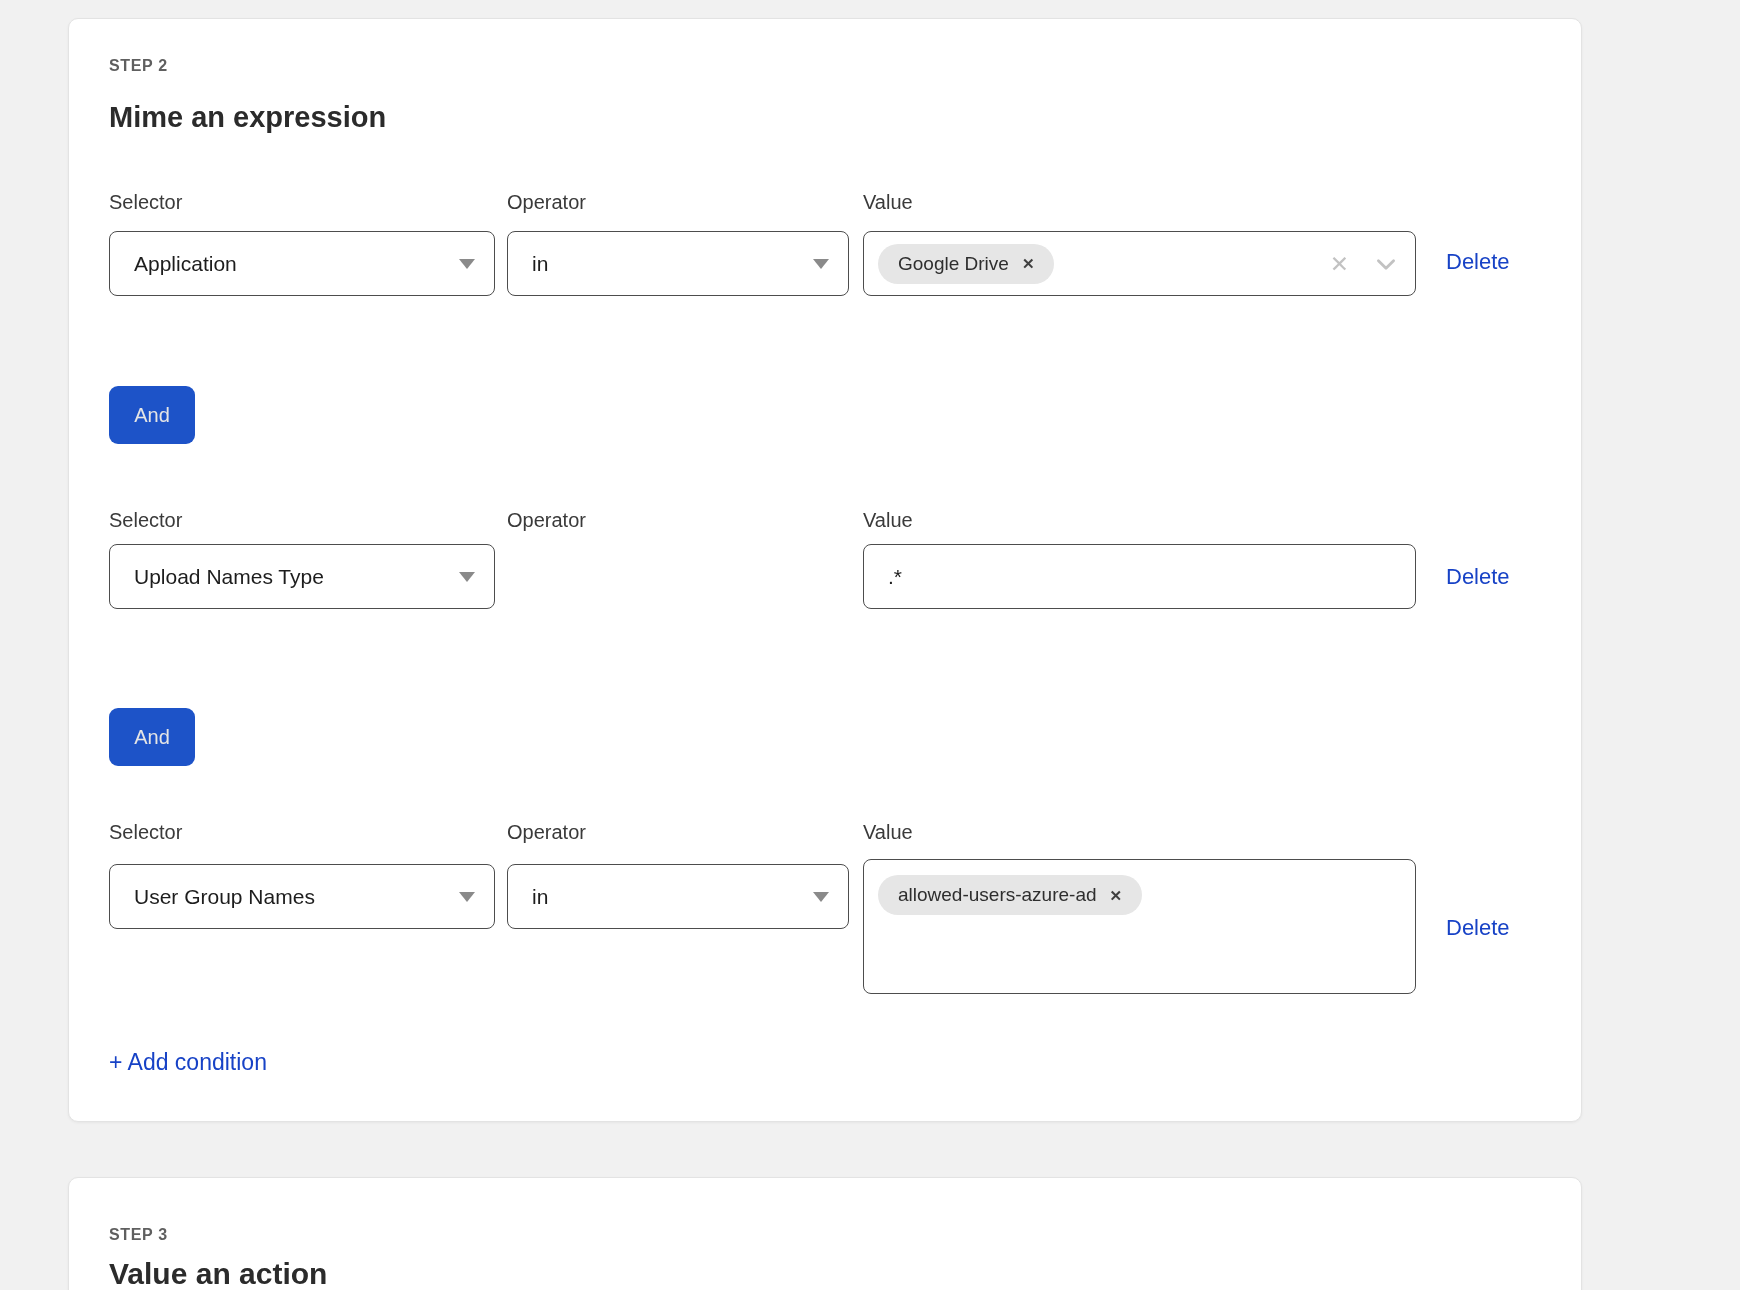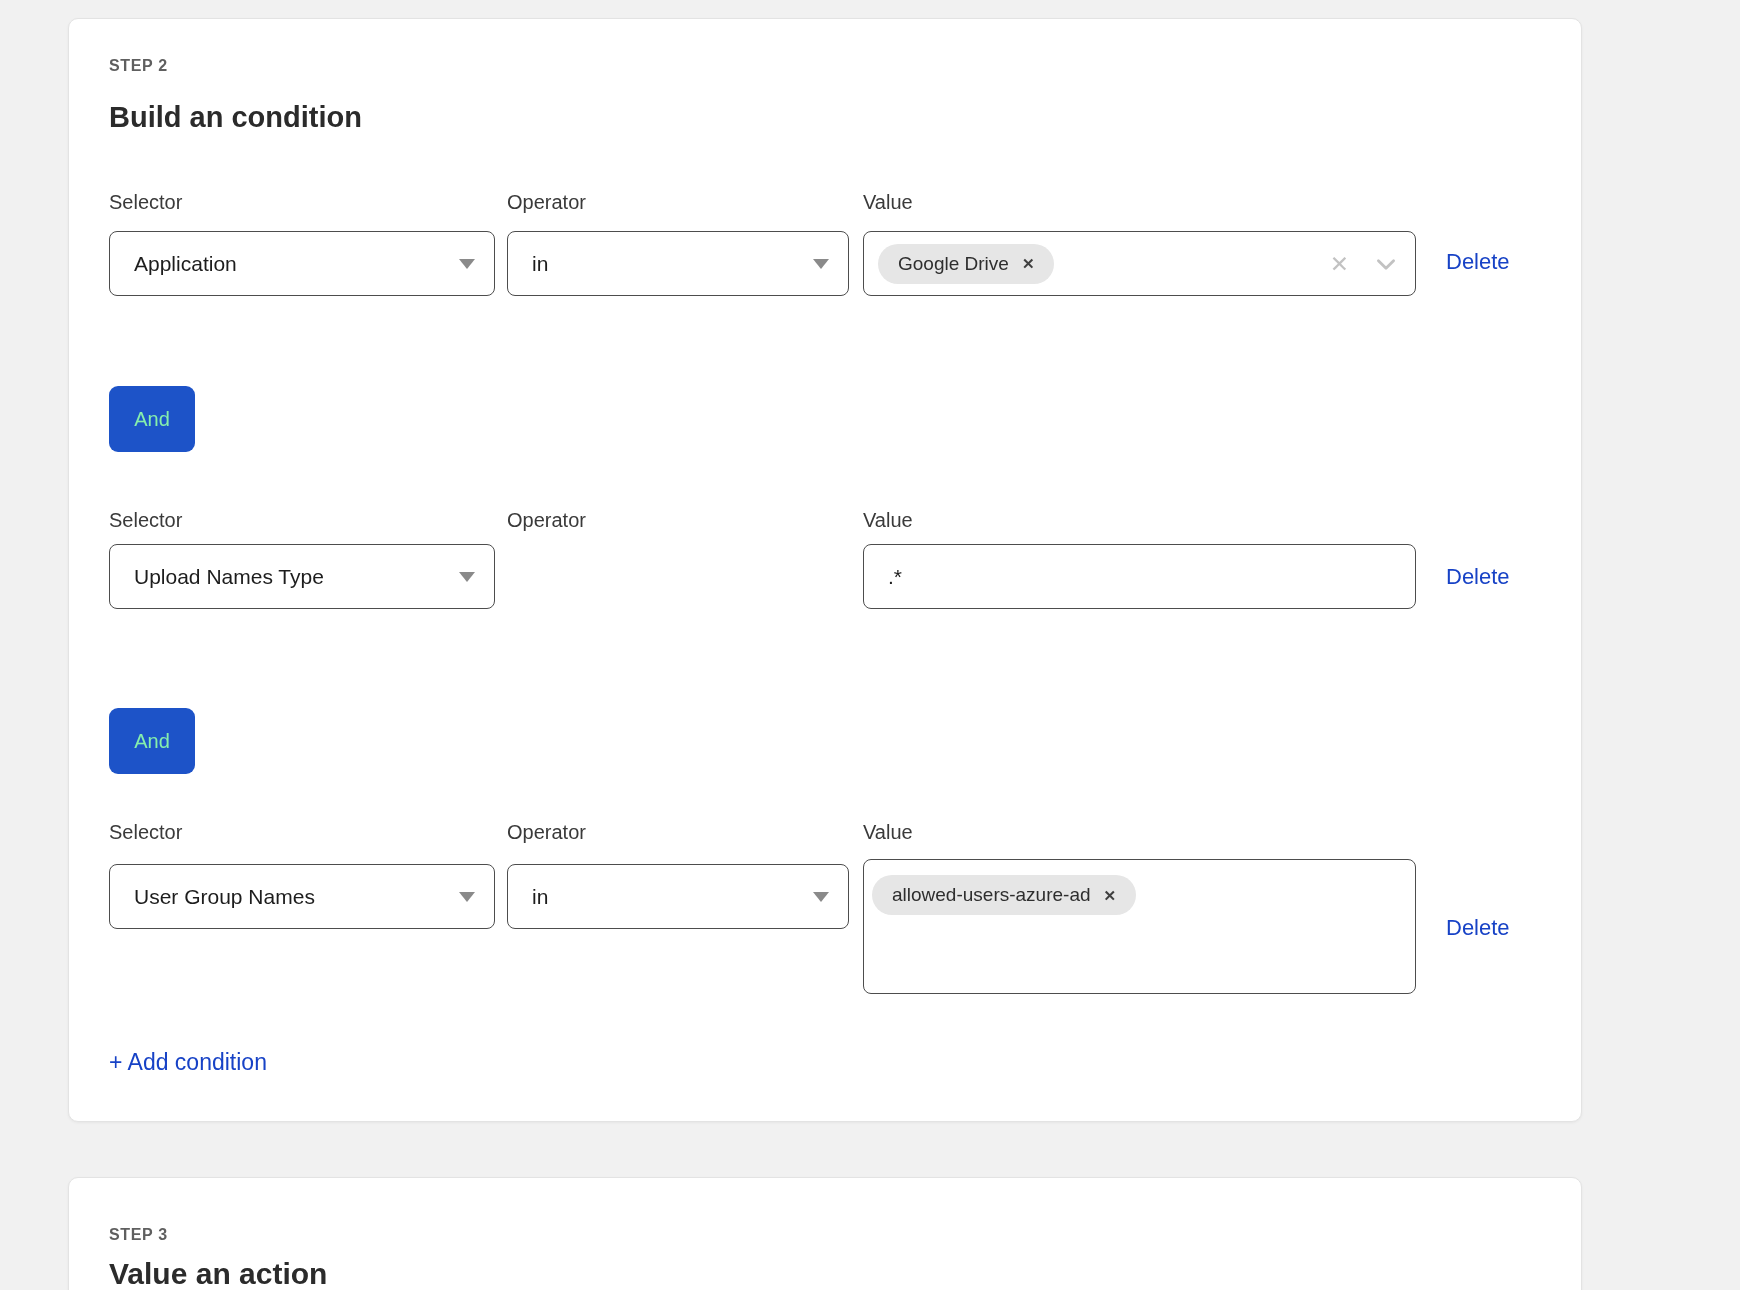--- a/index.html
+++ b/index.html
@@ -50,21 +50,21 @@
     border-left:8px solid transparent;
     border-right:8px solid transparent;
     border-top:10px solid #8a8a8a;
   }
   .col-sel{left:40px;width:386px;}
   .col-op{left:438px;width:342px;}
   .col-val{left:794px;width:553px;}
   .value-box{padding:0 14px;}
   .value-box-tall{
     height:135px;align-items:flex-start;
-    padding:15px 14px 0 8px;
+    padding:15px 14px 0 14px;
   }
   .text-input{
     position:absolute;height:65px;
     border:1.5px solid #4d4d4d;border-radius:8px;
     box-sizing:border-box;background:#fff;
     font-family:"Liberation Sans", sans-serif;
     font-size:21px;color:#1d1d1d;
     padding:0 24px;outline:none;
   }
   .tag{
@@ -80,23 +80,23 @@
   .clear-x{
     position:absolute;right:66px;top:50%;transform:translateY(-50%);
     font-size:23px;color:#c2c2c2;cursor:pointer;line-height:1;
   }
   .chev{
     position:absolute;right:16px;top:50%;transform:translateY(-50%);
     width:26px;height:26px;cursor:pointer;
   }
   .chev svg{display:block;}
   .and-btn{
-    position:absolute;left:40px;width:86px;height:66px;
+    position:absolute;left:40px;width:86px;height:58px;
     background:var(--accent,#1d53c8);
-    color:#86efac;border:none;border-radius:9px;
+    color:#e5e5e5;border:none;border-radius:9px;
     font-family:"Liberation Sans", sans-serif;
     font-size:20px;cursor:pointer;
   }
   .link{
     position:absolute;
     font-size:22px;color:var(--link,#1742c6);
     cursor:pointer;text-decoration:none;
   }
   .delete-link{left:1377px;}
   .add-condition{left:40px;top:1030px;font-size:23px;}
@@ -111,21 +111,21 @@
   .card2 .step-label{top:48px;}
   .card2 .card-title{top:79px;font-size:30px;}
 </style>
 </head>
 <body>
 
 <div class="canvas">
 
   <section class="card card1">
     <div class="step-label">STEP 2</div>
-    <h1 class="card-title">Build an condition</h1>
+    <h1 class="card-title">Mime an expression</h1>
 
     <div class="col-label col-sel r1-label">Selector</div>
     <div class="col-label col-op r1-label">Operator</div>
     <div class="col-label col-val r1-label">Value</div>
 
     <div class="ctl select col-sel r1-box">
       <span>Application</span>
       <span class="caret"></span>
     </div>
     <div class="ctl select col-op r1-box">

